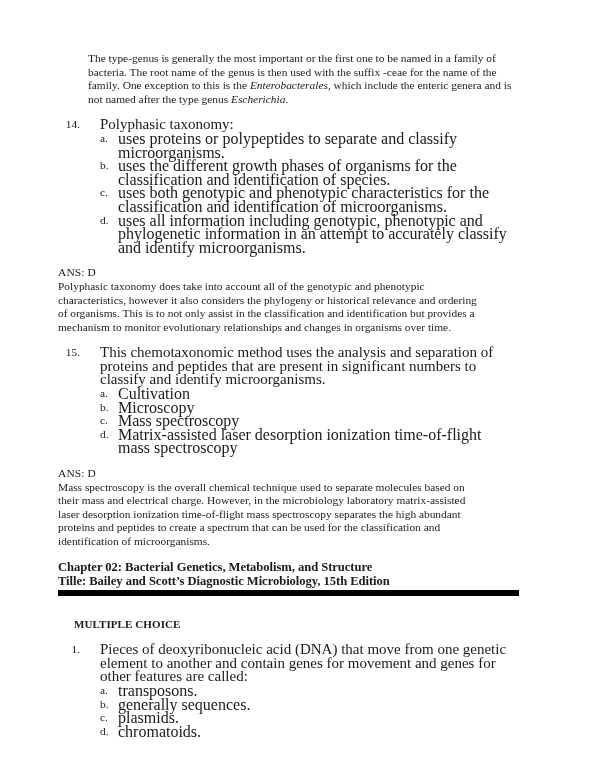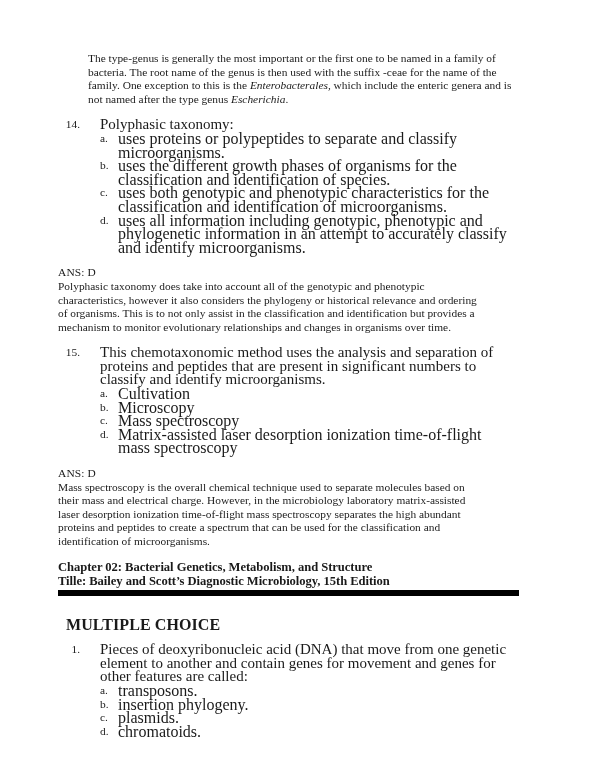--- a/index.html
+++ b/index.html
@@ -122,23 +122,23 @@
   .rule {
     margin-top: 1px;
     width: 461px;
     height: 6px;
     background: #000000;
   }
 
   
   .section-head {
     margin-top: 22px;
-    margin-left: 8px;
+    margin-left: 16px;
     font-weight: bold;
-    font-size: 16px;
+    font-size: 11px;
     line-height: 13.4px;
     letter-spacing: 0.1px;
   }
 </style>
 </head>
 <body>
 
 <div class="page">
   <div class="content">
 
@@ -215,21 +215,21 @@
         <div class="q-num">1.</div>
         <div class="q-stem">Pieces of deoxyribonucleic acid (DNA) that move from one genetic element to another and contain genes for movement and genes for other features are called:</div>
       </div>
       <div class="options">
         <div class="opt-row">
           <div class="opt-letter">a.</div>
           <div class="opt-text">transposons.</div>
         </div>
         <div class="opt-row">
           <div class="opt-letter">b.</div>
-          <div class="opt-text">insertion phylogeny.</div>
+          <div class="opt-text">generally sequences.</div>
         </div>
         <div class="opt-row">
           <div class="opt-letter">c.</div>
           <div class="opt-text">plasmids.</div>
         </div>
         <div class="opt-row">
           <div class="opt-letter">d.</div>
           <div class="opt-text">chromatoids.</div>
         </div>
       </div>

